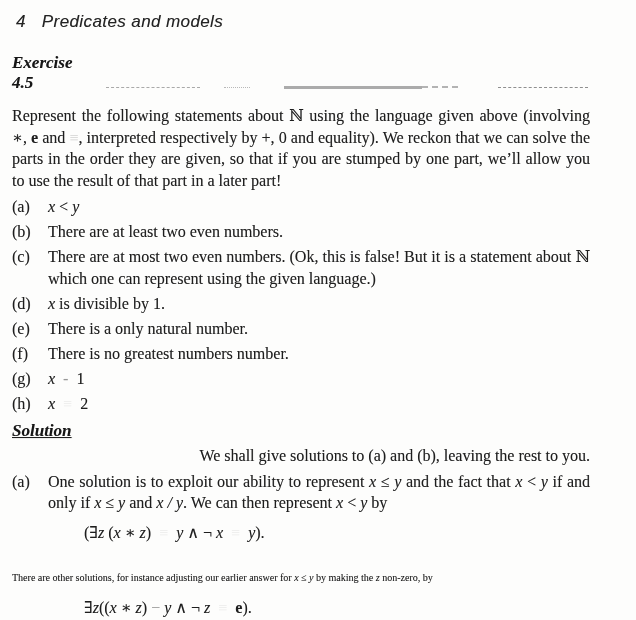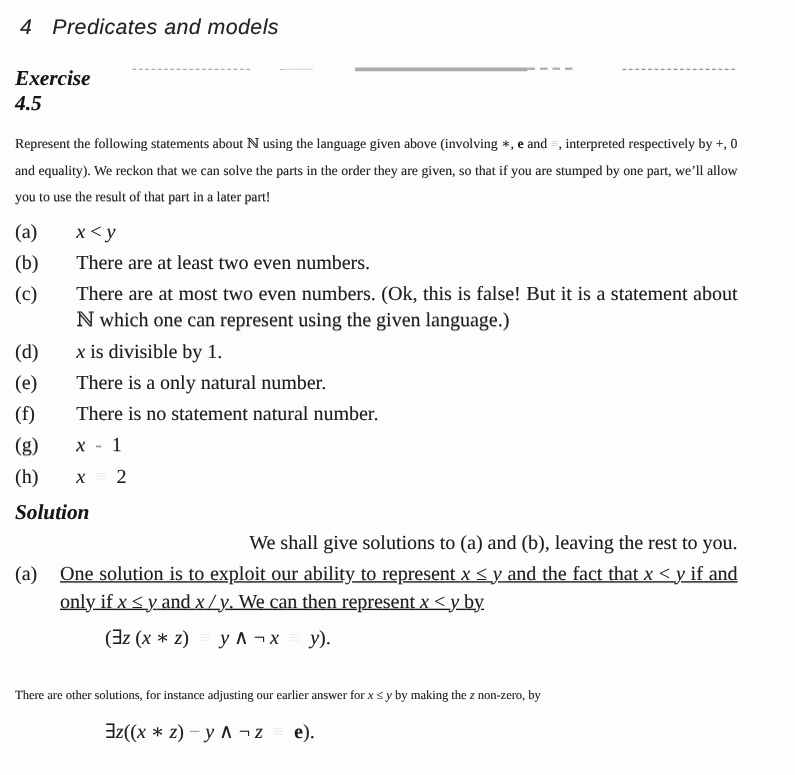--- a/index.html
+++ b/index.html
@@ -16,48 +16,48 @@
     text-shadow:0.2px 0.2px 0.4px rgba(20,20,20,.35);
   }
   
   .runhead{
     font-family:"Liberation Sans","DejaVu Sans",sans-serif;
     font-style:italic;font-size:17px;letter-spacing:.4px;
     color:#232323;margin:4px 0 0 4px;
   }
   .runhead .num{margin-right:16px;}
   
-  .exrow{display:flex;margin-top:21px;}
+  .exrow{display:flex;align-items:flex-end;margin-top:21px;}
   .exhead,.solhead{
     font-size:17px;font-weight:bold;font-style:italic;color:#161616;
   }
   .rule{flex:1;display:flex;align-items:center;margin:0 2px 4px 10px;height:4px;}
   .rule div{height:0;}
   .rs1{width:94px;border-top:1.5px dashed #a9a9a9;}
   .g1{width:24px;}
   .rs2{width:26px;border-top:1.5px dotted #b8b8b8;}
   .g2{width:34px;}
   .rs3{width:138px;border-top:3px solid #ababab;}
   .rs3b{width:36px;border-top:2px dashed #b3b3b3;}
   .g3{width:40px;}
   .rs4{width:90px;border-top:1.5px dashed #8f8f8f;}
   
   .para{
-    font-size:11px;line-height:21.5px;text-align:justify;
+    font-size:16px;line-height:21.5px;text-align:justify;
     margin-top:12px;
   }
   .items{margin-top:5px;}
   .item{display:flex;margin-top:3.5px;font-size:16px;line-height:21.5px;}
   .item .label{width:36px;flex:none;}
-  .item .itext{flex:1;display:block;text-align:justify;margin-left:13px;}
-  .solhead-block{margin-top:7px;}
+  .item .itext{flex:1;display:block;text-align:justify;}
+  .solhead-block{margin-top:7px;text-decoration:underline;}
   .sol-intro{font-size:16px;line-height:21.5px;margin-top:4px;text-align:right;}
   .solitem{display:flex;margin-top:4px;font-size:16px;line-height:21.5px;}
   .solitem .label{width:36px;flex:none;}
-  .solitem .itext{flex:1;display:block;text-align:justify;text-decoration:underline;}
+  .solitem .itext{flex:1;display:block;text-align:justify;}
   .formula{
     font-size:16px;line-height:21.5px;
     margin:8px 0 0 72px;
   }
   .cont{margin-top:24px;font-size:10px;line-height:21.5px;text-align:justify;}
   
   .mi{font-style:italic;}
   .bf{font-weight:bold;}
   .faint{opacity:.45;}
   .vfaint{opacity:.18;}
@@ -104,21 +104,21 @@
       <div class="item">
         <span class="label">(d)</span>
         <span class="itext"><span class="mi">x</span><span> is divisible by 1.</span></span>
       </div>
       <div class="item">
         <span class="label">(e)</span>
         <span class="itext"><span>There is a only natural number.</span></span>
       </div>
       <div class="item">
         <span class="label">(f)</span>
-        <span class="itext"><span>There is no statement natural number.</span></span>
+        <span class="itext"><span>There is no greatest numbers number.</span></span>
       </div>
       <div class="item">
         <span class="label">(g)</span>
         <span class="itext"><span class="mi">x</span><span> &nbsp;</span><span class="faint">-</span><span>&nbsp; 1</span></span>
       </div>
       <div class="item">
         <span class="label">(h)</span>
         <span class="itext"><span class="mi">x</span><span> &nbsp;</span><span class="ghost">≡</span><span>&nbsp; 2</span></span>
       </div>
     </div>

